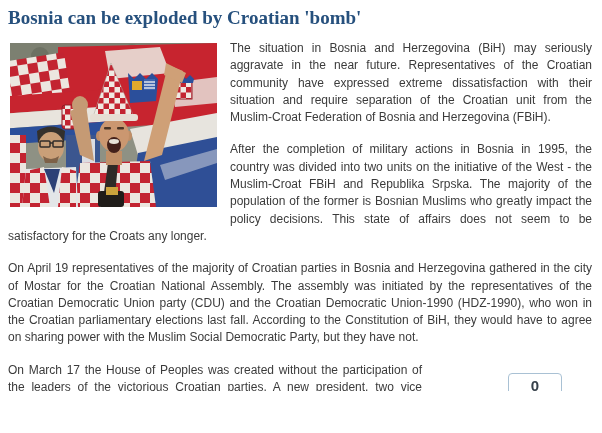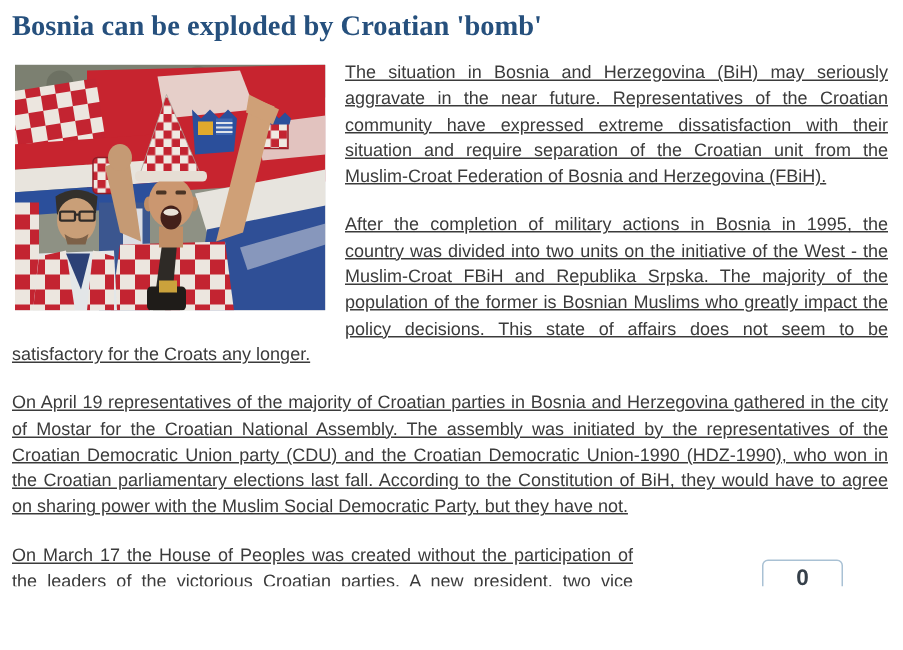--- a/index.html
+++ b/index.html
@@ -26,21 +26,21 @@
     font-size: 11px;
     color: #8c8c8c;
   }
   .article {
     margin-top: 11px;
     font-size: 12px;
     line-height: 17.3px;
     color: #3b3b3b;
     text-align: justify;
   }
-  .article p { margin: 0 0 15px 0; text-decoration: underline; }
+  .article p { margin: 0 0 15px 0; }
   .article .p-last { margin: 0 170px 0 0; }
   .photo {
     float: left;
     width: 207px;
     height: 164px;
     margin: 3px 13px 10px 2px;
     overflow: hidden;
   }
   .photo svg { display: block; }
 

